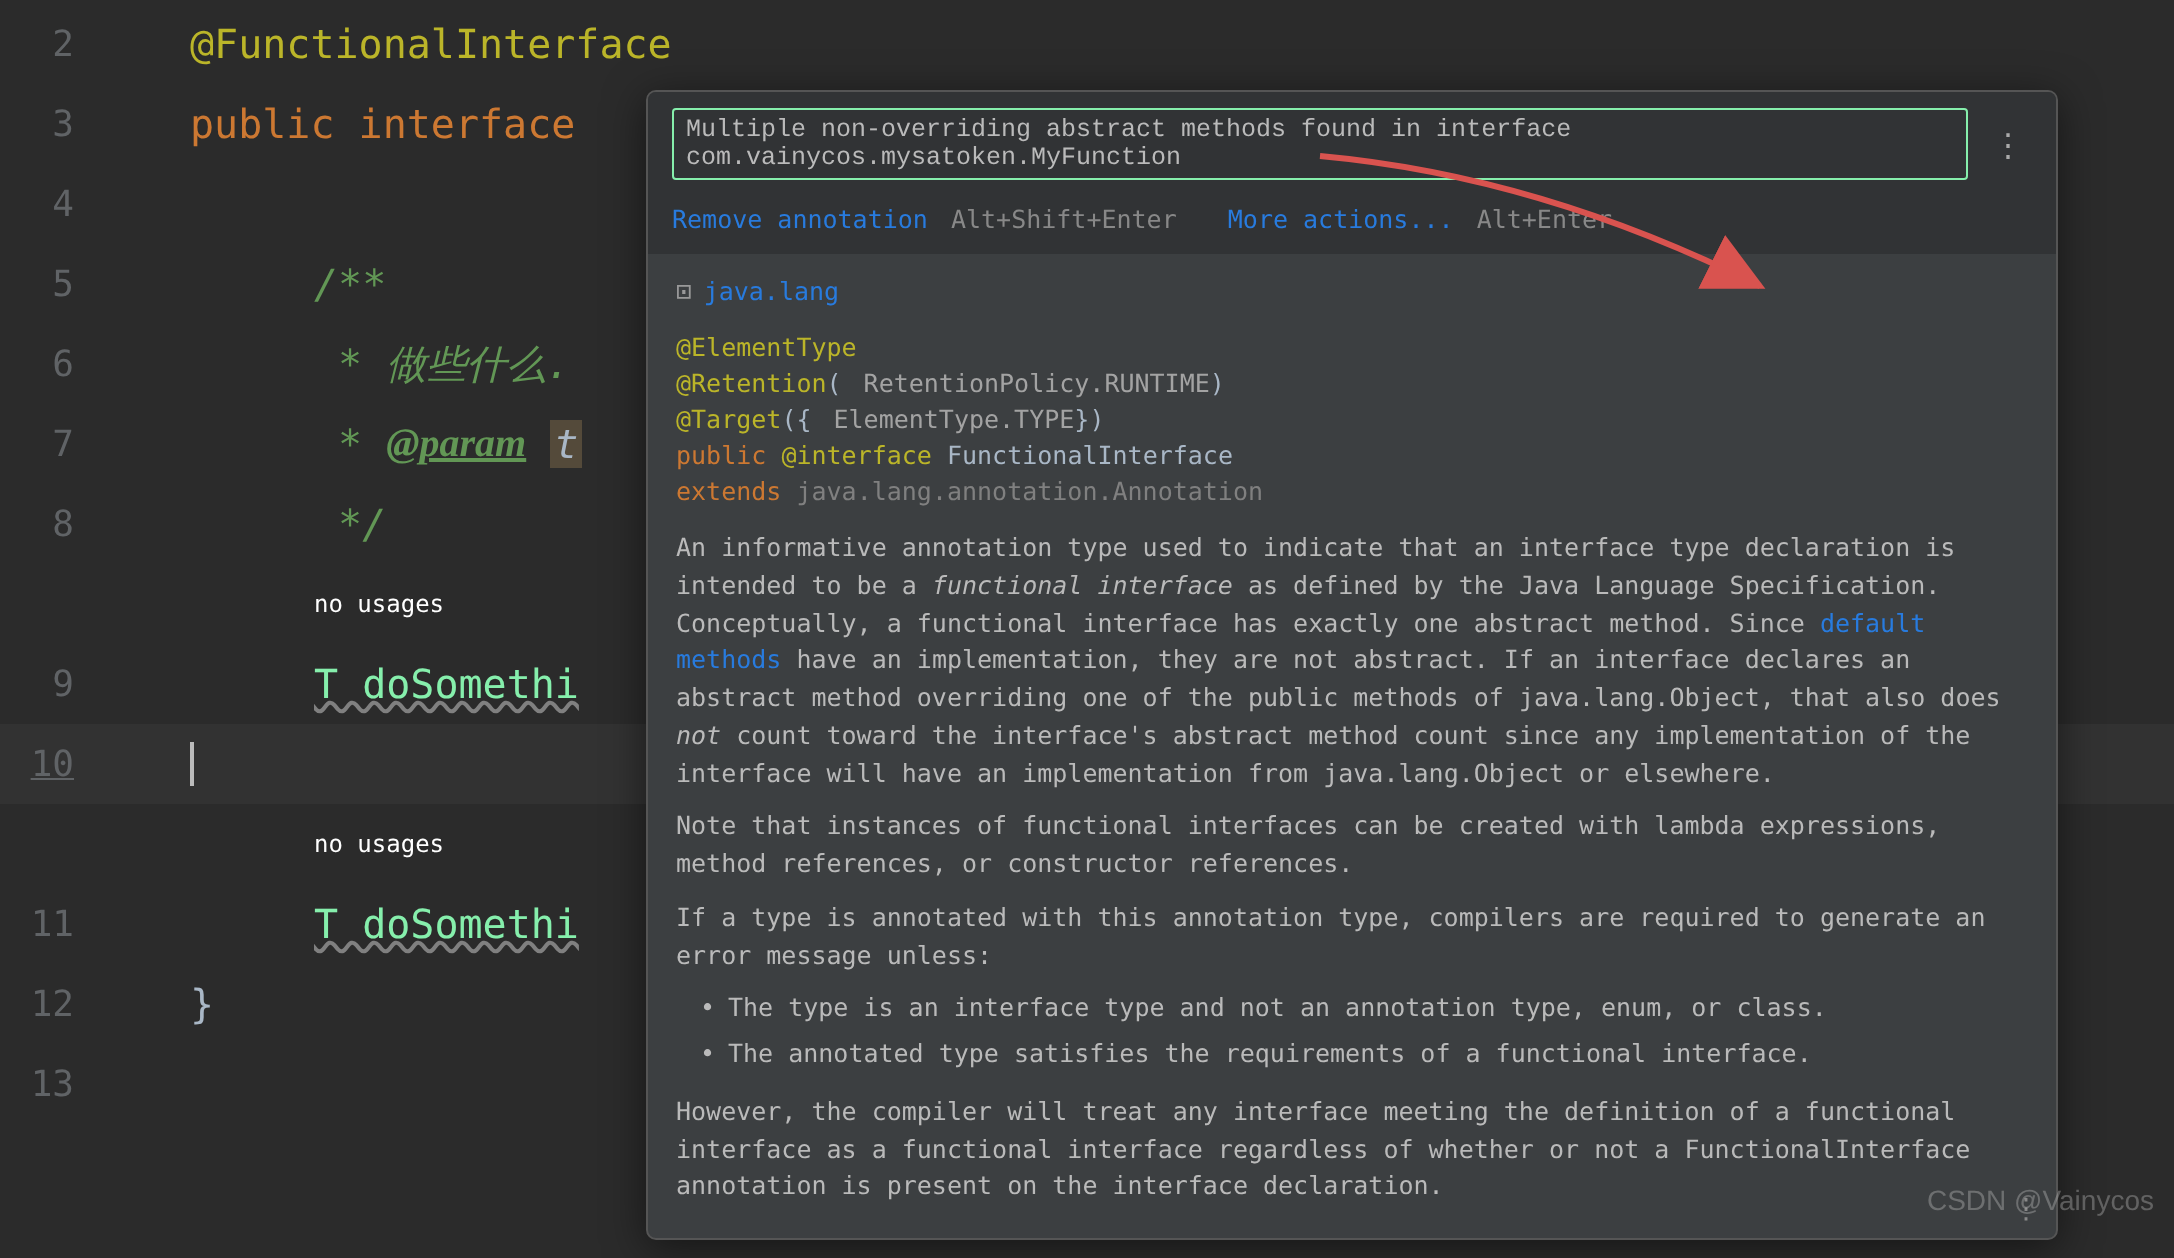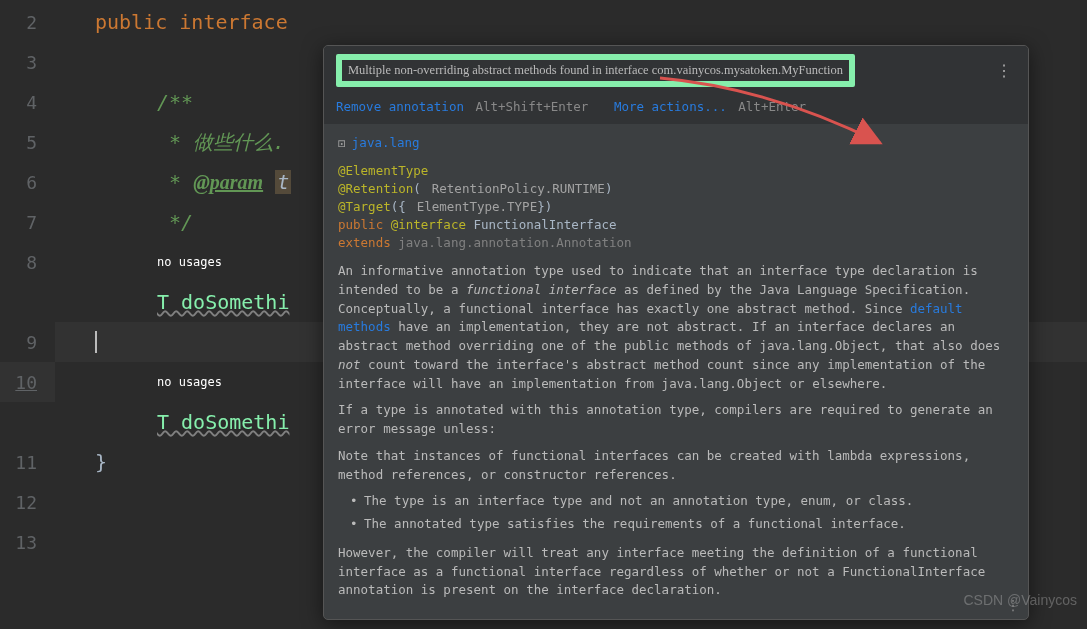--- a/index.html
+++ b/index.html
@@ -73,25 +73,25 @@
   flex-direction: column;
 }
 .popup-header {
   background: #313335;
   padding: 8px 12px;
   display: flex;
   align-items: center;
   gap: 8px;
 }
 .warning-box {
-  border: 6px solid #86efac;
+  border: 1px solid #86efac;
   border-radius: 2px;
   padding: 3px 6px;
   color: #bababa;
-  font-family: Liberation Serif, serif;
+  font-family: Liberation Mono, monospace;
   font-size: 12.5px;
 }
 .menu-icon { color: #aaa; font-size: 16px; margin-left: auto; padding: 0 4px; cursor: pointer; }
 .fixes-row {
   background: #313335;
   padding: 4px 12px 10px;
   color: #868686;
   font-size: 12.5px;
 }
 .fix-link { color: #287bde; cursor: pointer; }
@@ -149,20 +149,21 @@
     <div class="line-num">8</div>
     <div class="line-num"></div>
     <div class="line-num">9</div>
     <div class="line-num caret-line">10</div>
     <div class="line-num"></div>
     <div class="line-num">11</div>
     <div class="line-num">12</div>
     <div class="line-num">13</div>
   </div>
   <div class="code-area">
+    <div class="code-line"><span class="annotation">@FunctionalInterface</span></div>
     <div class="code-line"><span class="keyword">public </span><span class="keyword">interface</span></div>
     <div class="code-line"></div>
     <div class="code-line indent-1"><span class="doc-comment">/**</span></div>
     <div class="code-line indent-1"><span class="doc-comment"> * 做些什么.</span></div>
     <div class="code-line indent-1"><span class="doc-comment"> * </span><span class="doc-tag">@param</span><span class="doc-comment"> </span><span class="param-highlight">t</span></div>
     <div class="code-line indent-1"><span class="doc-comment"> */</span></div>
     <div class="code-line indent-1"><span class="usage-hint">no usages</span></div>
     <div class="code-line indent-1"><span class="method-call">T doSomethi</span></div>
     <div class="code-line caret-line"><span class="caret"></span></div>
     <div class="code-line indent-1"><span class="usage-hint">no usages</span></div>
@@ -192,22 +193,22 @@
       <span class="ann">@ElementType</span><br>
       <span class="ann">@Retention</span>(<span class="ref">RetentionPolicy.RUNTIME</span>)<br>
       <span class="ann">@Target</span>({<span class="ref">ElementType.TYPE</span>})<br>
       <span class="kw">public</span> <span class="ann">@interface</span> <span>FunctionalInterface</span><br>
       <span class="kw">extends</span> <span class="dim">java.lang.annotation.Annotation</span>
     </div>
     <div class="doc-text">
       <p>
         <span>An informative annotation type used to indicate that an interface type declaration is intended to be a </span><span class="ital">functional interface</span><span> as defined by the Java Language Specification. Conceptually, a functional interface has exactly one abstract method. Since </span><span class="hl">default methods</span><span> have an implementation, they are not abstract. If an interface declares an abstract method overriding one of the public methods of </span><span class="mono">java.lang.Object</span><span>, that also does </span><span class="ital">not</span><span> count toward the interface's abstract method count since any implementation of the interface will have an implementation from </span><span class="mono">java.lang.Object</span><span> or elsewhere.</span>
       </p>
+      <p>Note that instances of functional interfaces can be created with lambda expressions, method references, or constructor references.</p>
       <p>If a type is annotated with this annotation type, compilers are required to generate an error message unless:</p>
-      <p>Note that instances of functional interfaces can be created with lambda expressions, method references, or constructor references.</p>
       <ul class="bullet-list">
         <li>The type is an interface type and not an annotation type, enum, or class.</li>
         <li>The annotated type satisfies the requirements of a functional interface.</li>
       </ul>
       <p>
         <span>However, the compiler will treat any interface meeting the definition of a functional interface as a functional interface regardless of whether or not a </span><span class="mono">FunctionalInterface</span><span> annotation is present on the interface declaration.</span>
       </p>
       <div class="since-row">
          
       </div>

